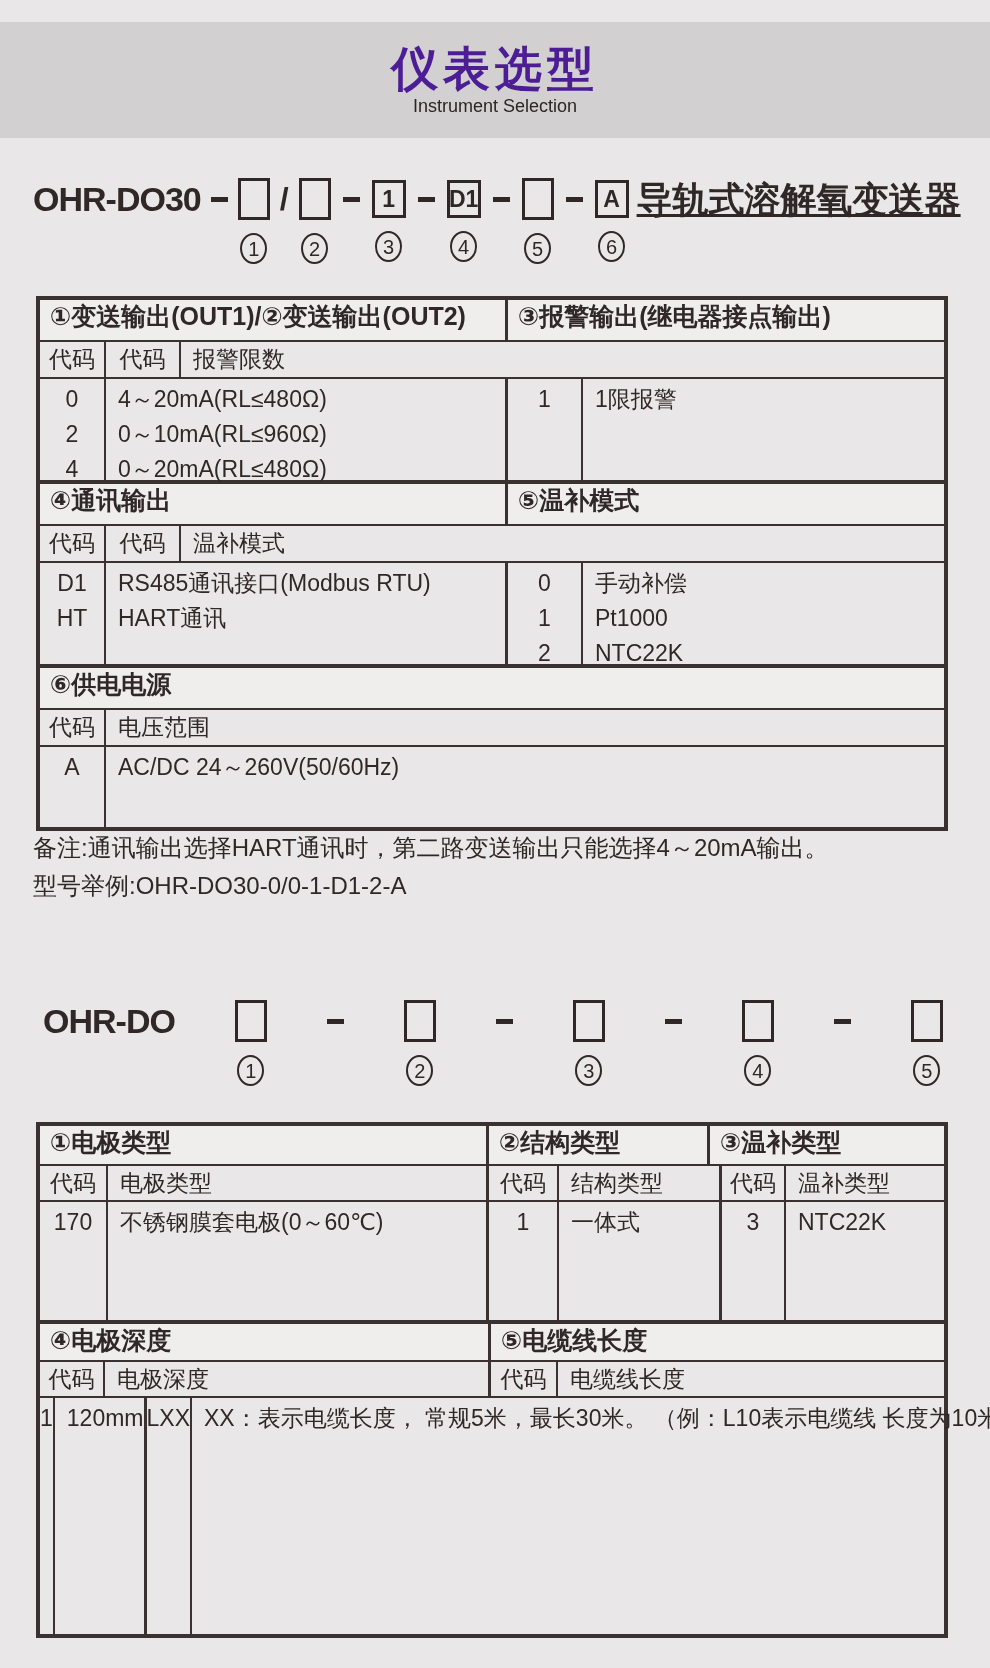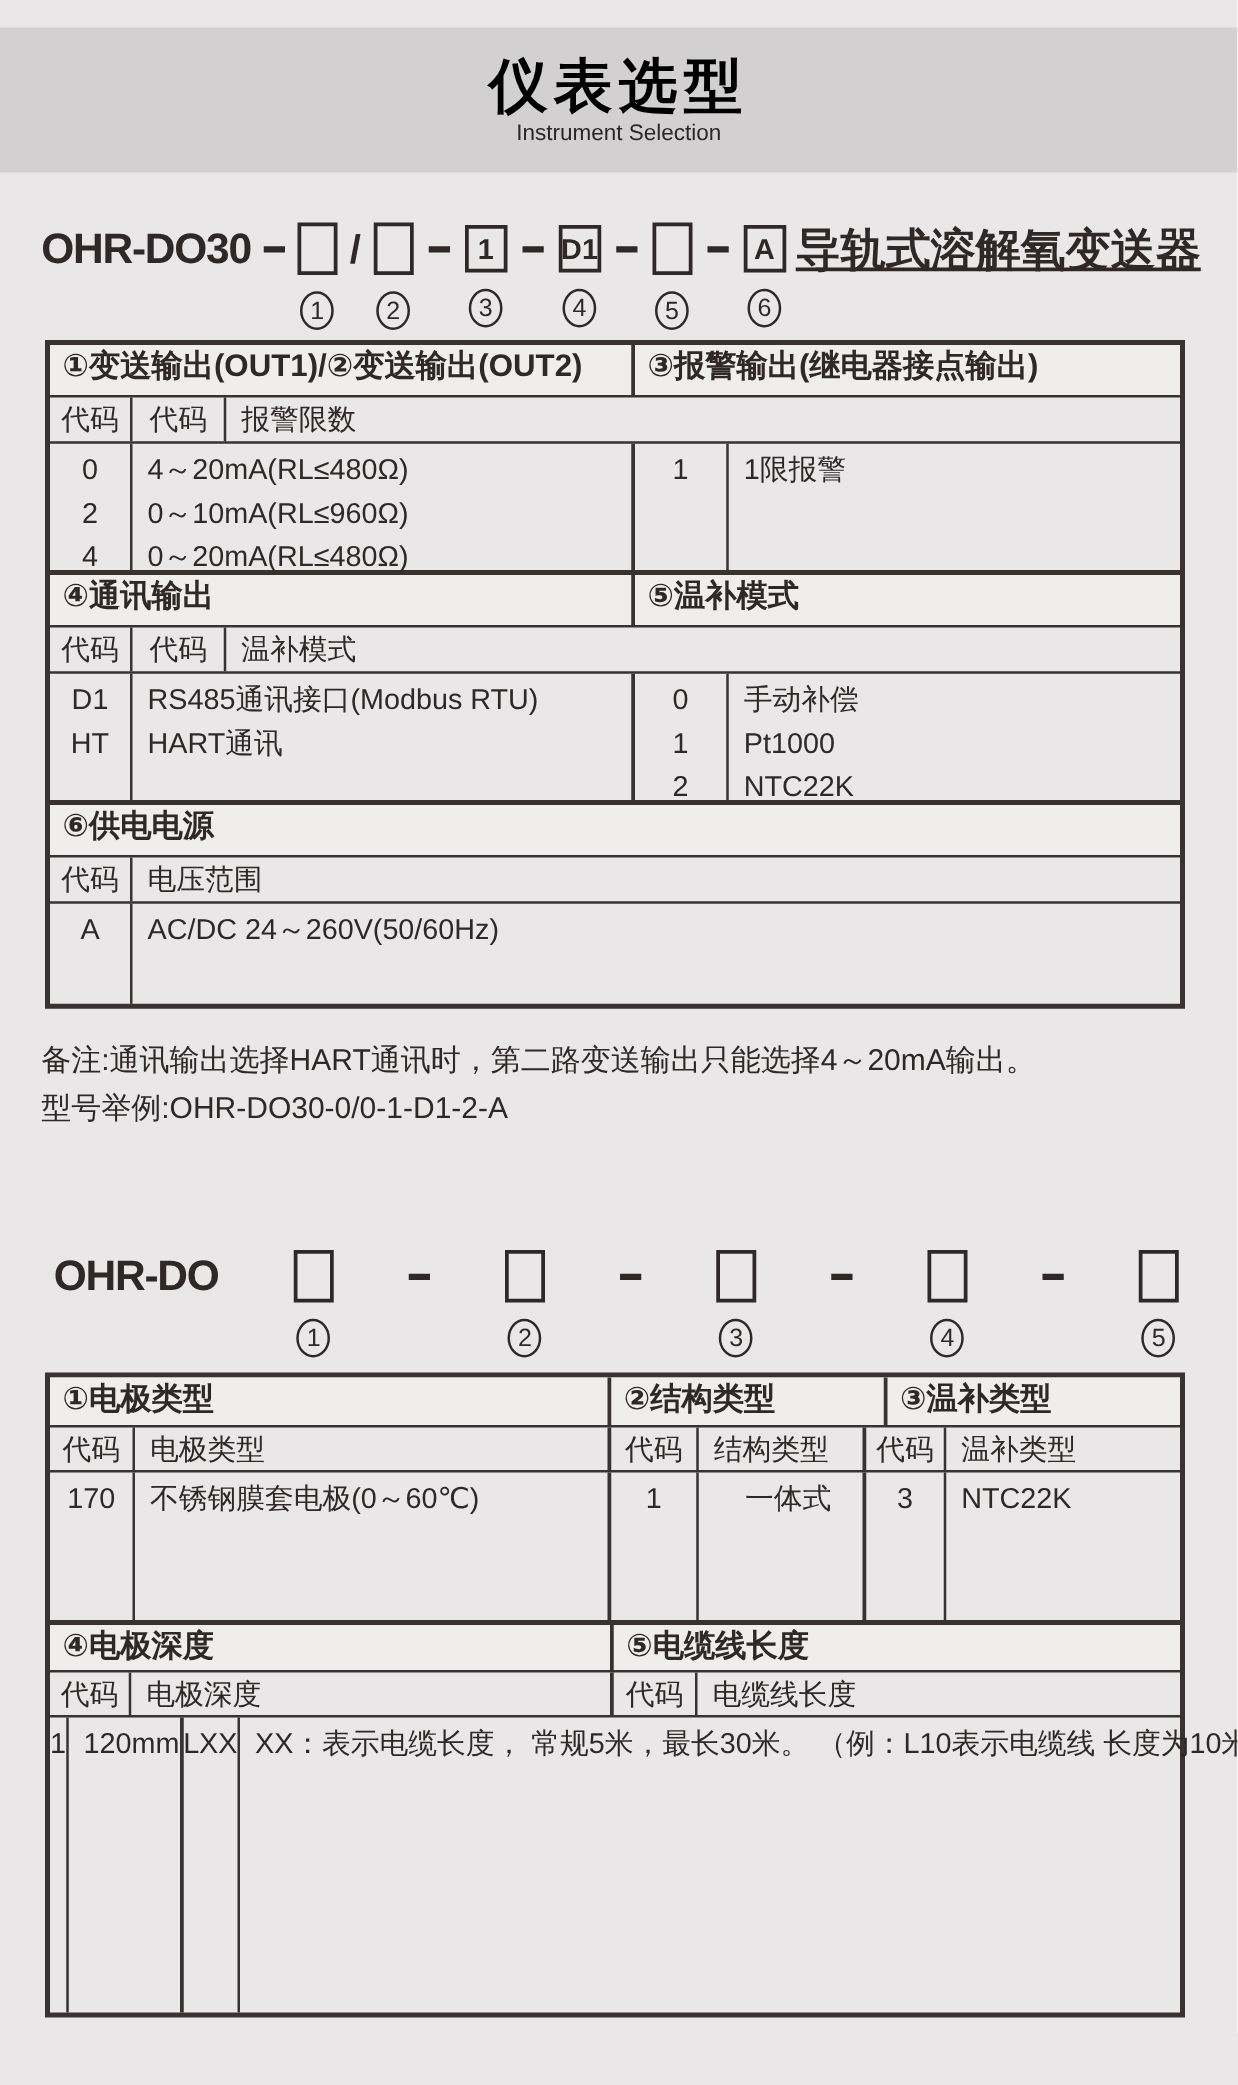--- a/index.html
+++ b/index.html
@@ -10,40 +10,40 @@
     --secbg:#efeeed;
   }
   *{margin:0;padding:0;box-sizing:border-box;}
   html,body{background:#fff;}
   body{font-family:"Liberation Sans","DejaVu Sans",sans-serif;color:var(--tc);}
   .page{position:relative;width:990px;height:1668px;background:var(--bg);overflow:hidden;}
 
   
   .band{position:absolute;left:0;top:22px;width:990px;height:116px;background:var(--band);
         display:flex;flex-direction:column;align-items:center;justify-content:center;}
-  .band .title{font-size:47px;font-weight:700;letter-spacing:5px;color:#000000;line-height:1.1;}
+  .band .title{font-size:47px;font-weight:700;letter-spacing:5px;color:#4c1d95;line-height:1.1;}
   .band .subtitle{font-size:18px;color:#2a2624;margin-top:2px;letter-spacing:0px;}
 
   
   .modelline{position:absolute;display:flex;align-items:flex-start;justify-content:space-between;}
   .m-prefix{font-size:34px;font-weight:700;letter-spacing:-1px;line-height:42px;white-space:nowrap;}
   .m-suffix{font-size:36px;font-weight:600;line-height:44px;margin-left:8px;white-space:nowrap;text-decoration:underline;}
   .dash{width:17px;height:5px;background:var(--tc);margin-top:19px;flex:none;}
   .m-slash{font-size:32px;font-weight:600;line-height:42px;}
   .slot{display:flex;flex-direction:column;align-items:center;flex:none;}
   .mbox{width:32px;height:42px;border:3px solid var(--tc);display:flex;align-items:center;justify-content:center;
         font-size:23px;font-weight:600;background:transparent;}
   .mbox.small{width:34px;height:38px;margin-top:2px;}
   .circ{width:27px;height:31px;border:2px solid var(--tc);border-radius:50%;margin-top:13px;
         display:flex;align-items:center;justify-content:center;font-size:20px;line-height:1;}
   .gap10{margin-left:10px;}
   .gap12{margin-left:12px;}
 
   
-  .tbl{position:absolute;left:36px;width:912px;border:4px solid var(--bc);}
+  .tbl{position:absolute;left:36px;width:912px;border:4px solid var(--bc);margin-top:24px;}
   .row{display:flex;border-bottom:2px solid var(--bc);}
   .row.bb4{border-bottom-width:4px;}
   .row.last{border-bottom:none;}
   .row.sec{background:var(--secbg);align-items:center;}
   .row.hdr{align-items:center;}
   .row.data{align-items:flex-start;}
   .c{height:100%;}
   .brd2{border-right:2px solid var(--bc);}
   .brd3{border-right:3px solid var(--bc);}
   .sec-title{font-size:25px;font-weight:700;padding-left:10px;white-space:nowrap;}
@@ -72,21 +72,21 @@
 
   
   .t2-h-sec{height:40px;}
   .t2-h-hdr{height:36px;}
   .t2-h-data1{height:122px;}
   .t2-h-sec2{height:38px;}
   .t2-h-data2{height:236px;}
   .w2-g1code{width:68px;}
   .w2-g1desc{width:381px;}
   .w2-g2code{width:70px;}
-  .w2-g2desc{width:134px;text-align:center;}
+  .w2-g2desc{width:163px;}
   .w2-g3code{width:64px;}
   .w2-g3desc{flex:1;}
   .w2-secG1{width:449px;}
   .w2-secG2{width:221px;}
   .w2-secG3{flex:1;}
   .w2b-code1{width:65px;}
   .w2b-desc1{width:386px;}
   .w2b-code2{width:67px;}
   .w2b-desc2{flex:1;}
   .w2b-secL{width:451px;}

